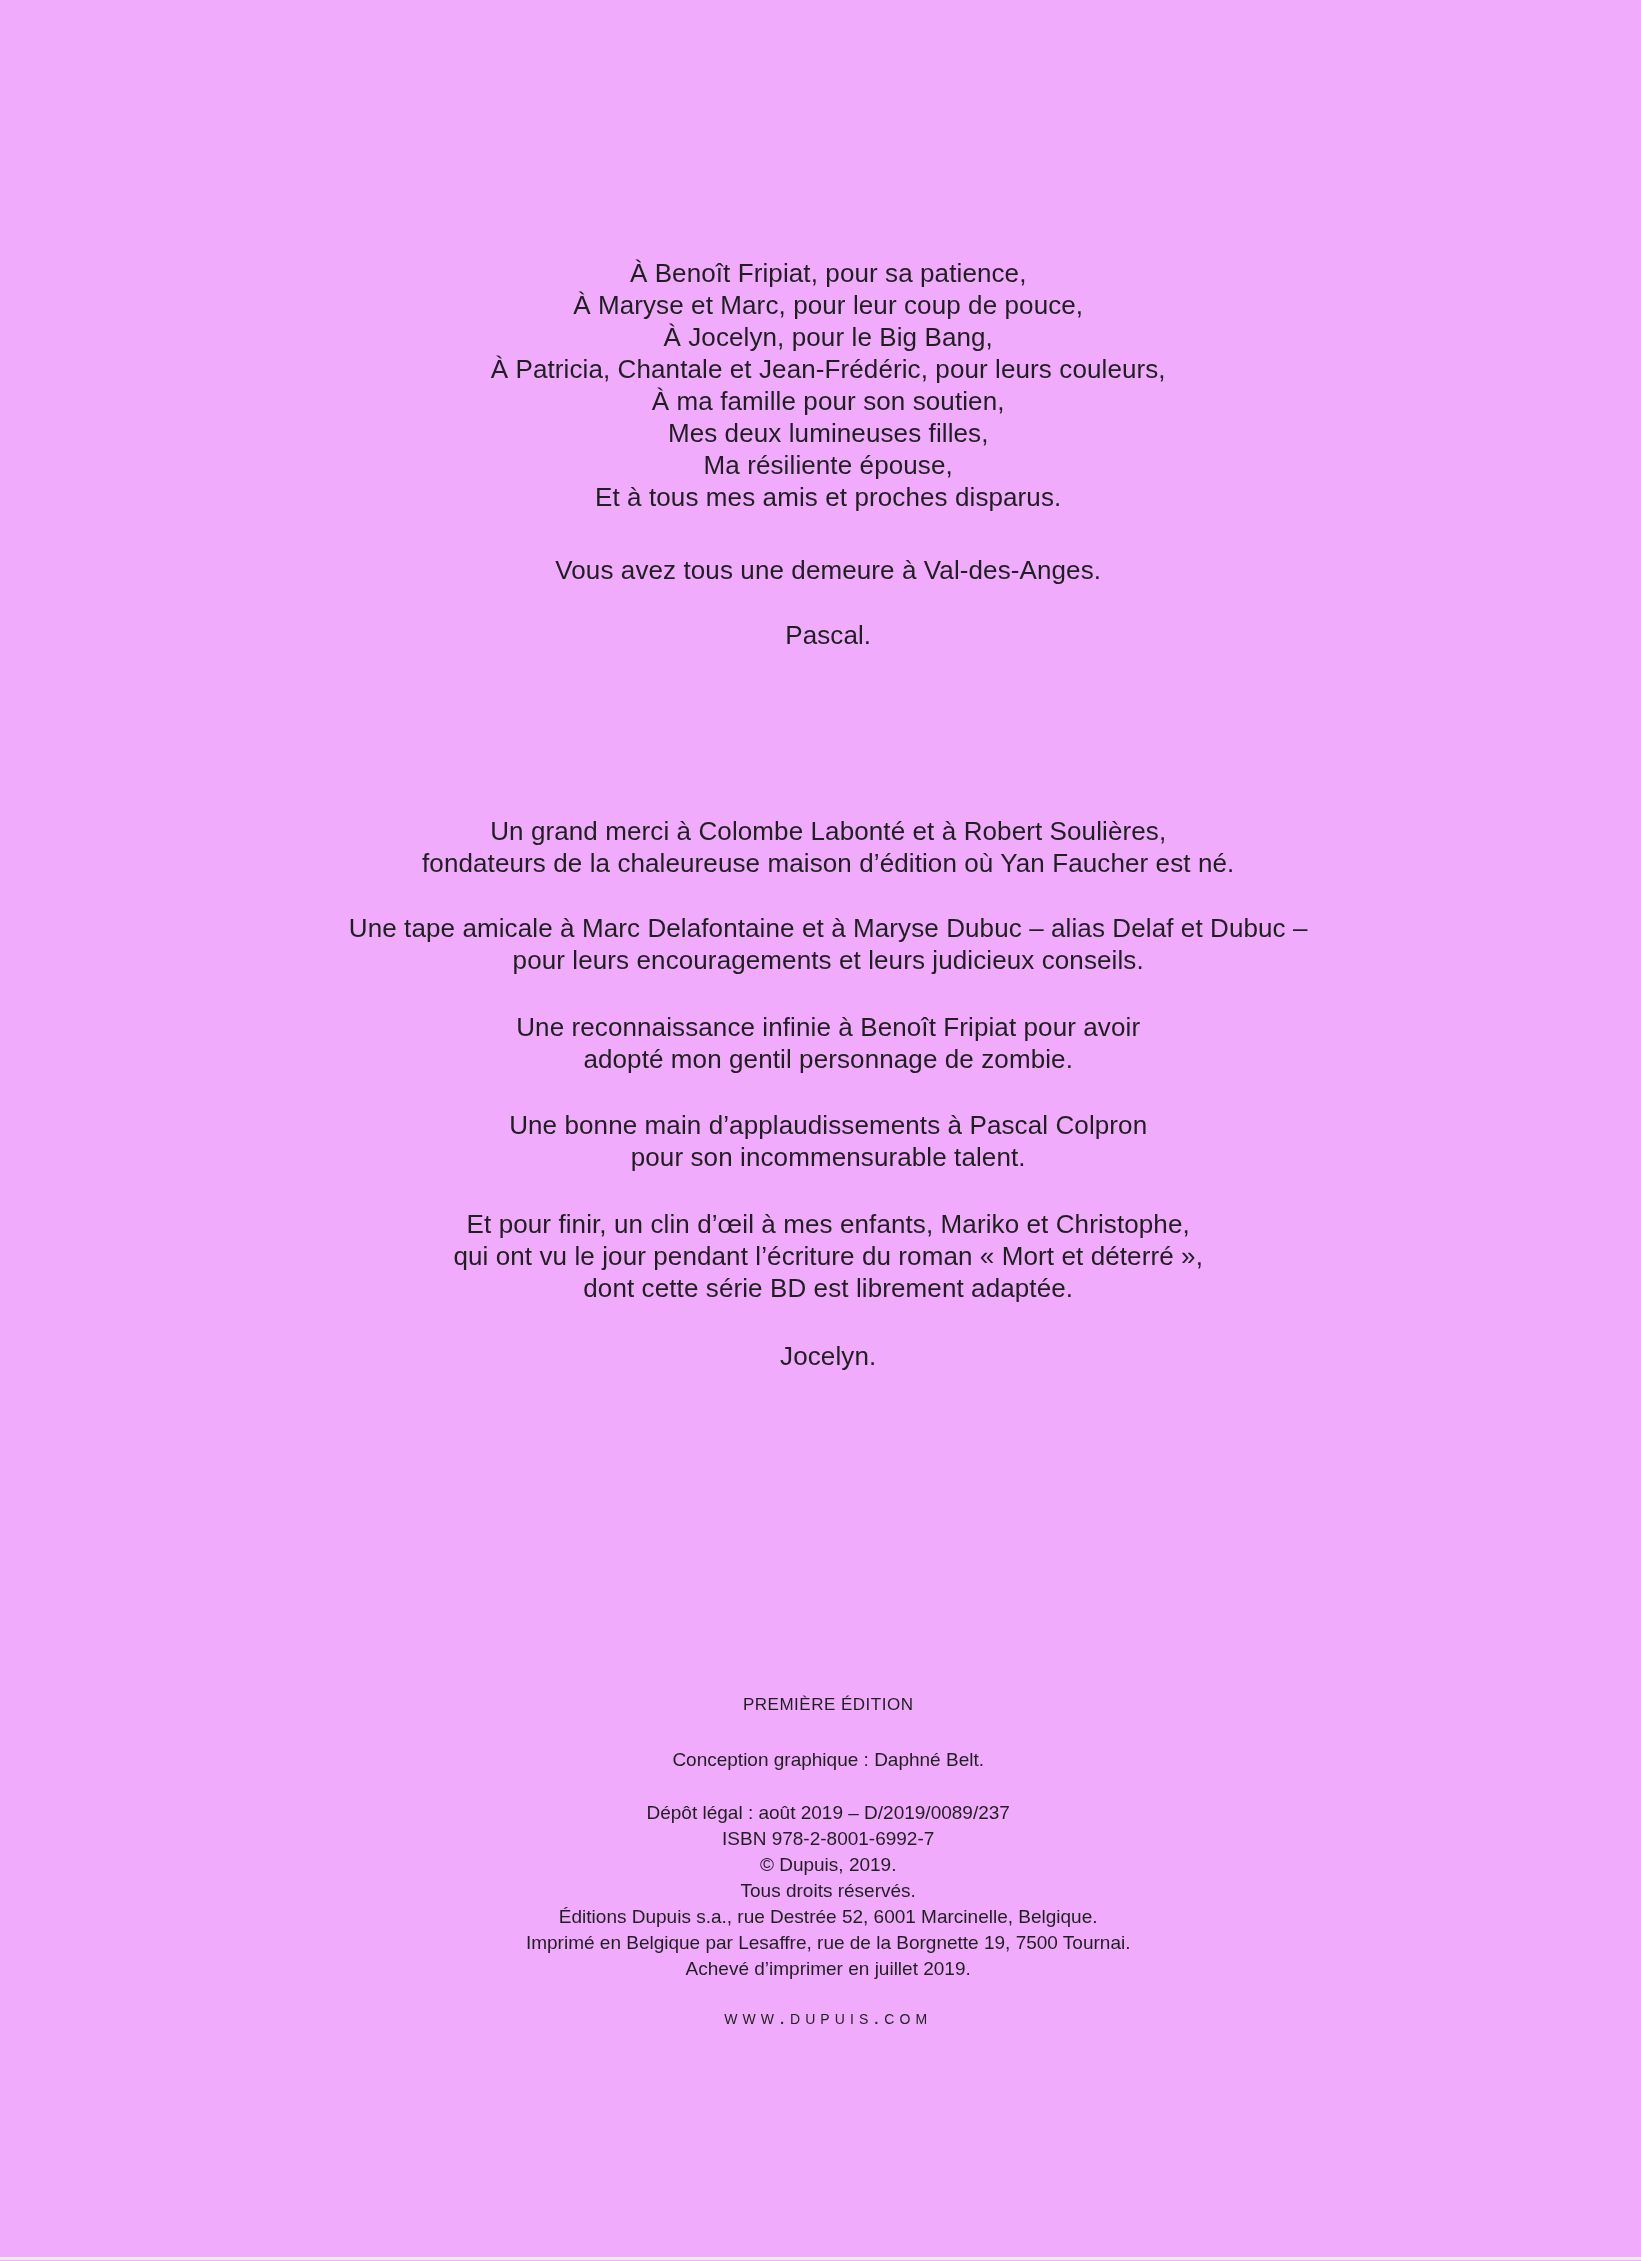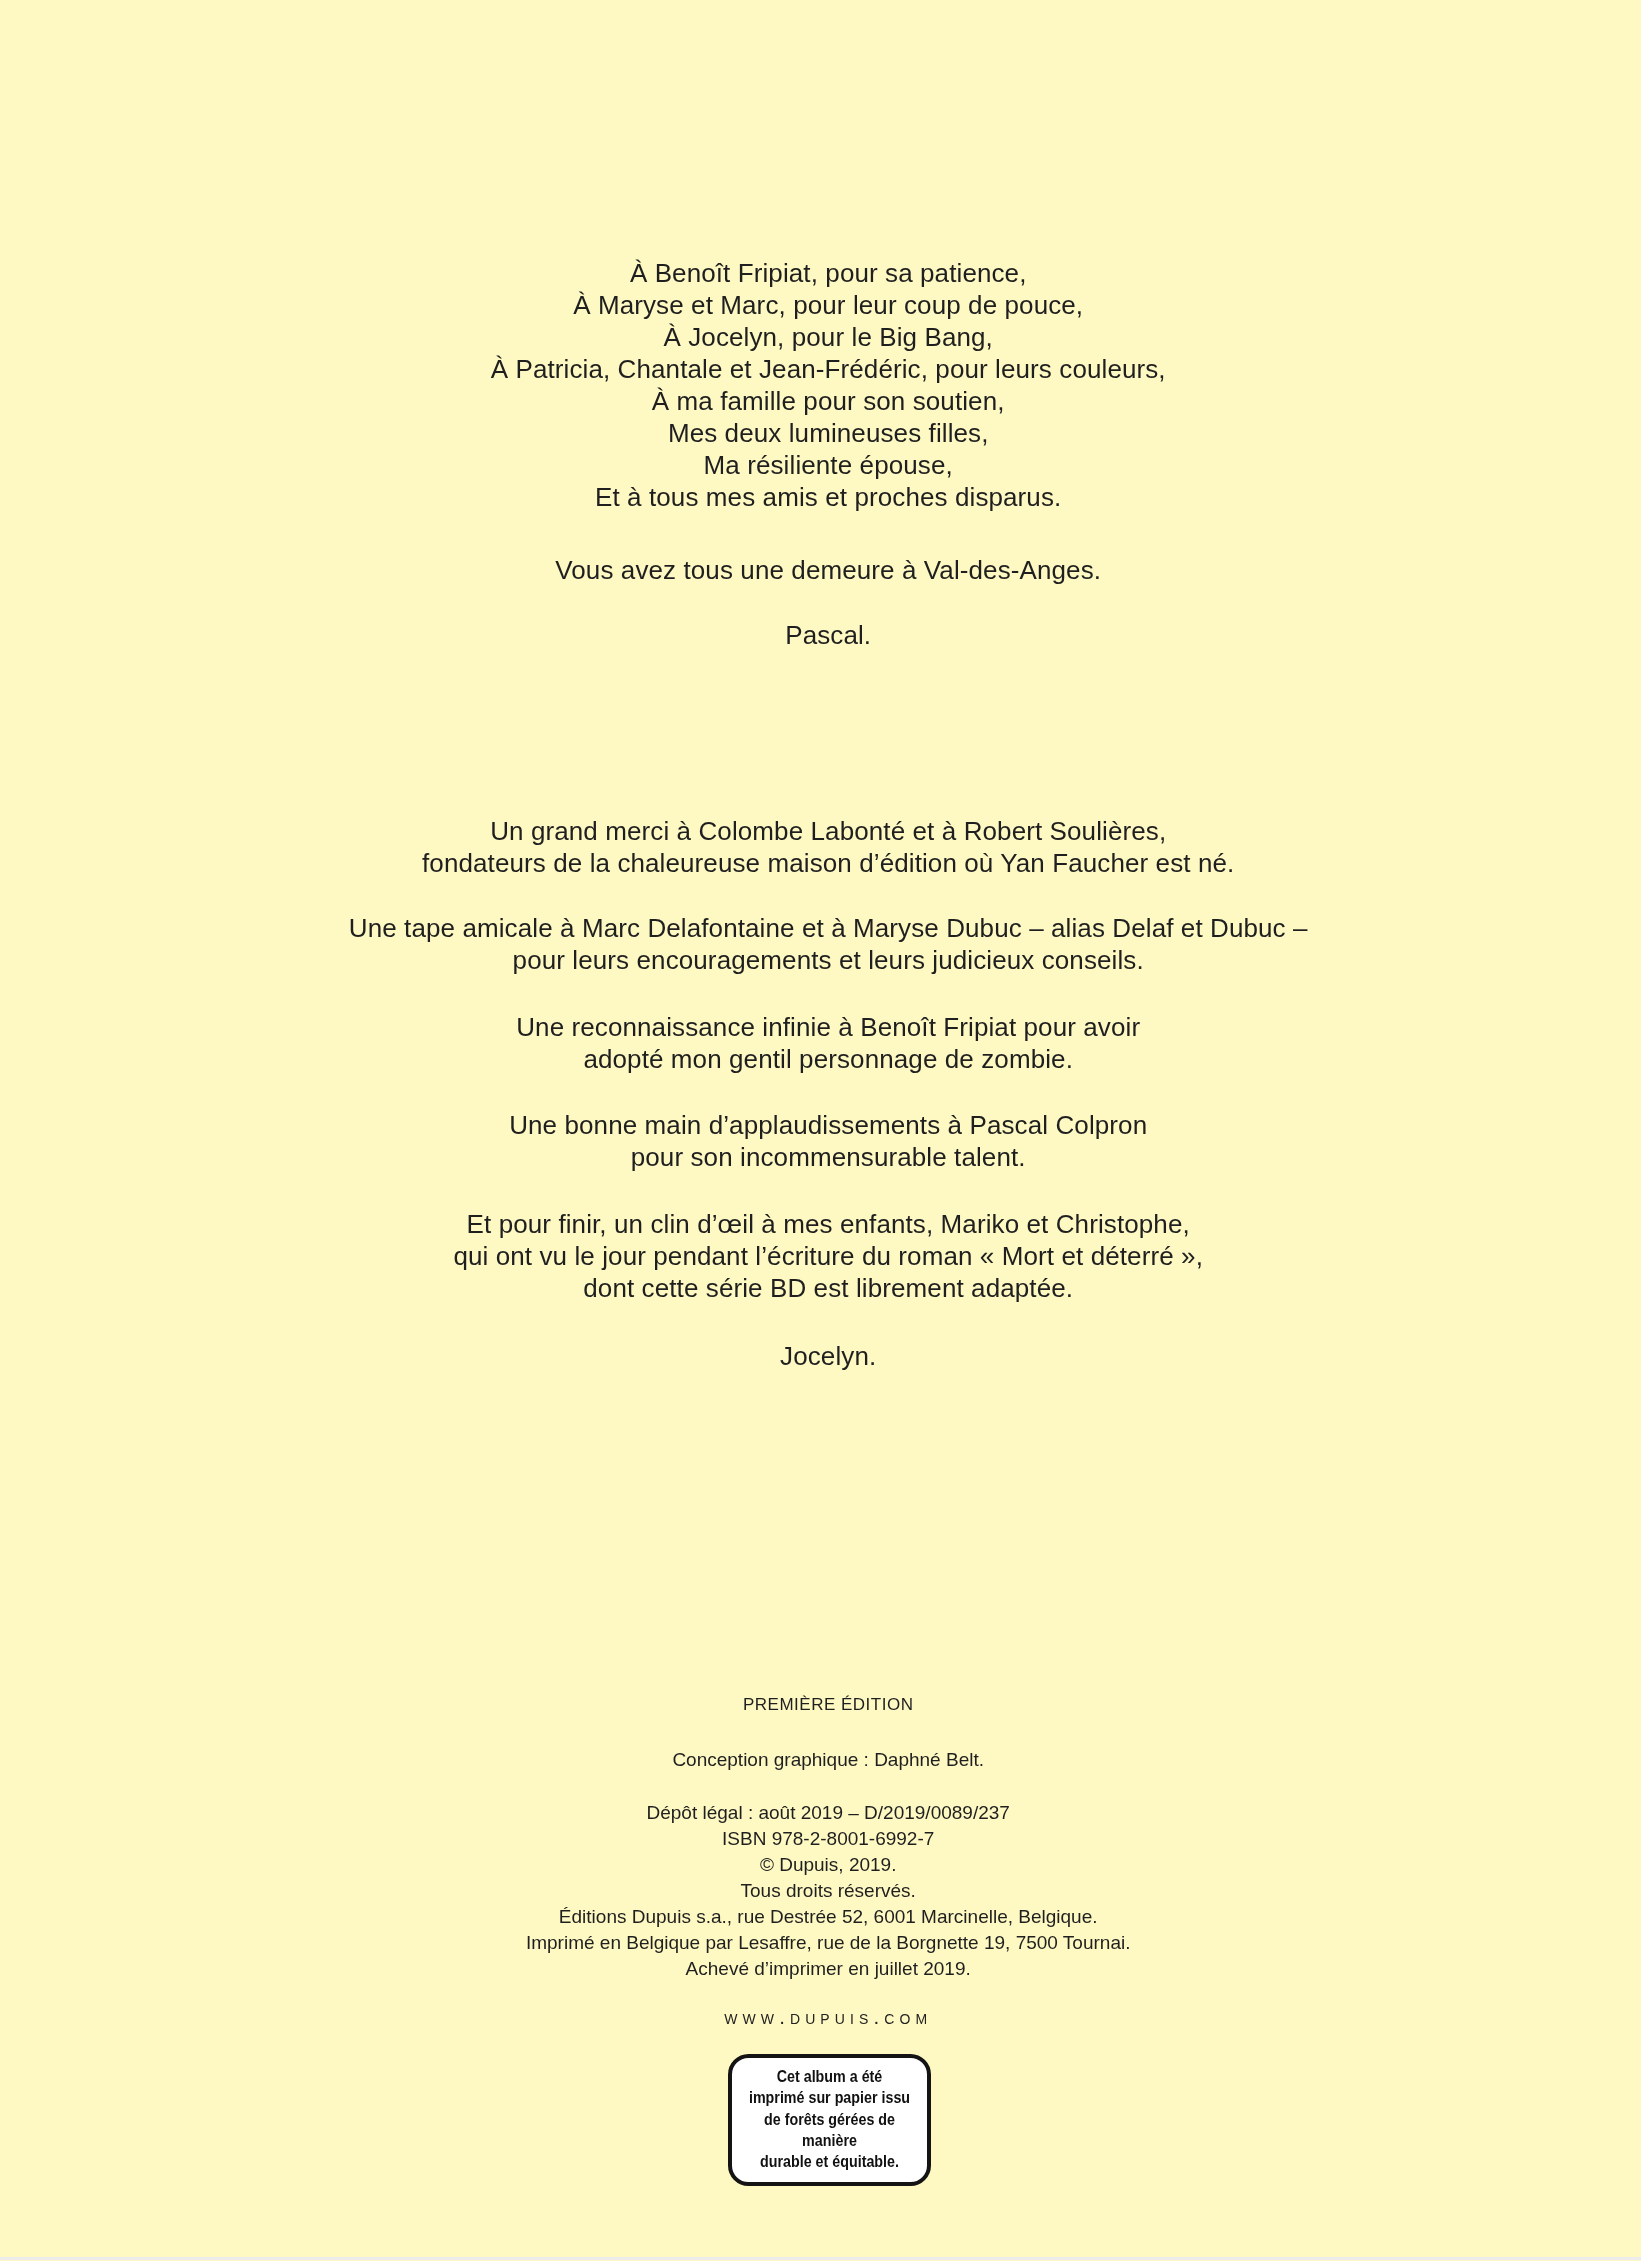--- a/index.html
+++ b/index.html
@@ -4,21 +4,21 @@
 <style>
   html, body {
     margin: 0;
     padding: 0;
     background: #ffffff;
   }
   .page {
     position: relative;
     width: 1641px;
     height: 2261px;
-    background: #fef9c3;
+    background: #f0abfc;
     font-family: "Liberation Sans", sans-serif;
     color: #1f1f1f;
     overflow: hidden;
   }
   .col {
     position: absolute;
     left: 7.7px;
     width: 1641px;
     text-align: center;
   }
@@ -133,26 +133,17 @@
     <span class="line">ISBN 978-2-8001-6992-7</span>
     <span class="line">© Dupuis, 2019.</span>
     <span class="line">Tous droits réservés.</span>
     <span class="line">Éditions Dupuis s.a., rue Destrée 52, 6001 Marcinelle, Belgique.</span>
     <span class="line">Imprimé en Belgique par Lesaffre, rue de la Borgnette 19, 7500 Tournai.</span>
     <span class="line">Achevé d’imprimer en juillet 2019.</span>
   </div>
 
   <div class="col website" style="top:2006px;">www.dupuis.com</div>
 
-  <div class="eco-box">
-    <div class="eco-box-inner">
-      <span class="line">Cet album a été</span>
-      <span class="line">imprimé sur papier issu</span>
-      <span class="line">de forêts gérées de</span>
-      <span class="line">manière</span>
-      <span class="line">durable et équitable.</span>
-    </div>
-  </div>
 
   <div class="bottom-divider"></div>
 
 </div>
 
 
 </body></html>

